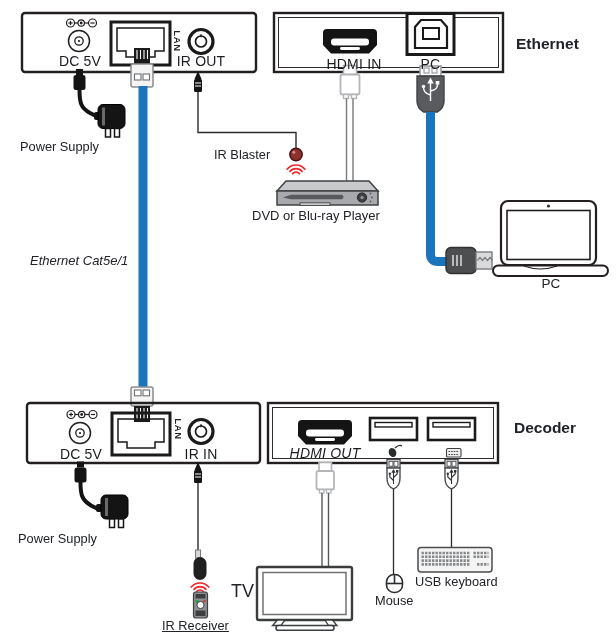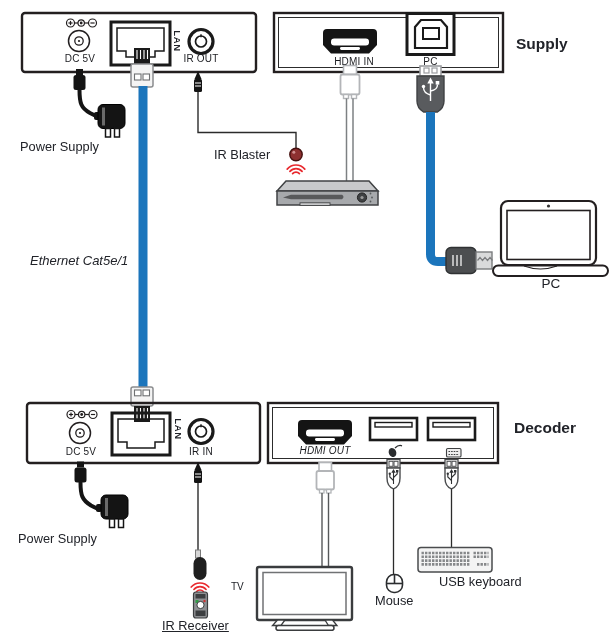--- a/index.html
+++ b/index.html
@@ -1,20 +1,20 @@
 <!DOCTYPE html>
 <html><head>
 <meta charset="utf-8">
 <style>
   html,body{margin:0;padding:0;background:#fff;}
   #stage{position:relative;width:616px;height:642px;background:#ffffff;overflow:hidden;
          font-family:"Liberation Sans",sans-serif;}
   #art{position:absolute;left:0;top:0;}
   .lbl{position:absolute;color:#212329;white-space:nowrap;line-height:1;}
-  .port{font-size:10px;letter-spacing:.2px;color:#1b1c20;}
+  .port{font-size:14px;letter-spacing:.2px;color:#1b1c20;}
   .ctr{transform:translateX(-50%);}
   .vert{transform:translate(-50%,-50%) rotate(90deg);font-size:9.5px;font-weight:700;letter-spacing:.7px;}
   .dev{font-size:12.8px;}
   .big{font-size:15.5px;font-weight:700;}
   .ital{font-style:italic;font-size:13px;}
 </style>
 </head>
 <body>
 
 <div id="stage">
@@ -343,33 +343,34 @@
   </g>
 </svg>
 
   <span class="lbl port ctr" style="left:80px;top:54px;">DC 5V</span>
   <span class="lbl vert" style="left:177px;top:41px;">LAN</span>
   <span class="lbl port ctr" style="left:201px;top:54px;">IR OUT</span>
   <span class="lbl dev" style="left:20px;top:141px;">Power Supply</span>
 
   <span class="lbl port ctr" style="left:354px;top:57px;">HDMI IN</span>
   <span class="lbl port ctr" style="left:430.5px;top:57px;">PC</span>
-  <span class="lbl big" style="left:516px;top:36px;">Supply</span>
+  <span class="lbl big" style="left:516px;top:36px;">Ethernet</span>
 
   <span class="lbl dev" style="left:214px;top:149px;">IR Blaster</span>
+  <span class="lbl" style="left:252px;top:209px;font-size:13px;">DVD or Blu-ray Player</span>
   <span class="lbl ctr" style="left:551px;top:277px;font-size:13.5px;">PC</span>
 
   <span class="lbl ital" style="left:30px;top:254px;">Ethernet Cat5e/1</span>
 
   <span class="lbl port ctr" style="left:81px;top:447px;">DC 5V</span>
   <span class="lbl vert" style="left:177.5px;top:429px;">LAN</span>
   <span class="lbl port ctr" style="left:201px;top:447px;">IR IN</span>
   <span class="lbl dev" style="left:18px;top:533px;">Power Supply</span>
 
   <span class="lbl port ctr" style="left:325px;top:446px;font-style:italic;">HDMI OUT</span>
   <span class="lbl big" style="left:514px;top:420px;">Decoder</span>
 
-  <span class="lbl" style="left:231px;top:582px;font-size:10px;">TV</span>
+  <span class="lbl" style="left:231px;top:582px;font-size:18px;">TV</span>
   <span class="lbl dev" style="left:375px;top:595px;">Mouse</span>
-  <span class="lbl dev" style="left:415px;top:576px;margin-left:24px;">USB keyboard</span>
+  <span class="lbl dev" style="left:415px;top:576px;">USB keyboard</span>
   <span class="lbl dev" style="left:162px;top:620px;text-decoration:underline;">IR Receiver</span>
 
 </div>
 
 </body></html>

